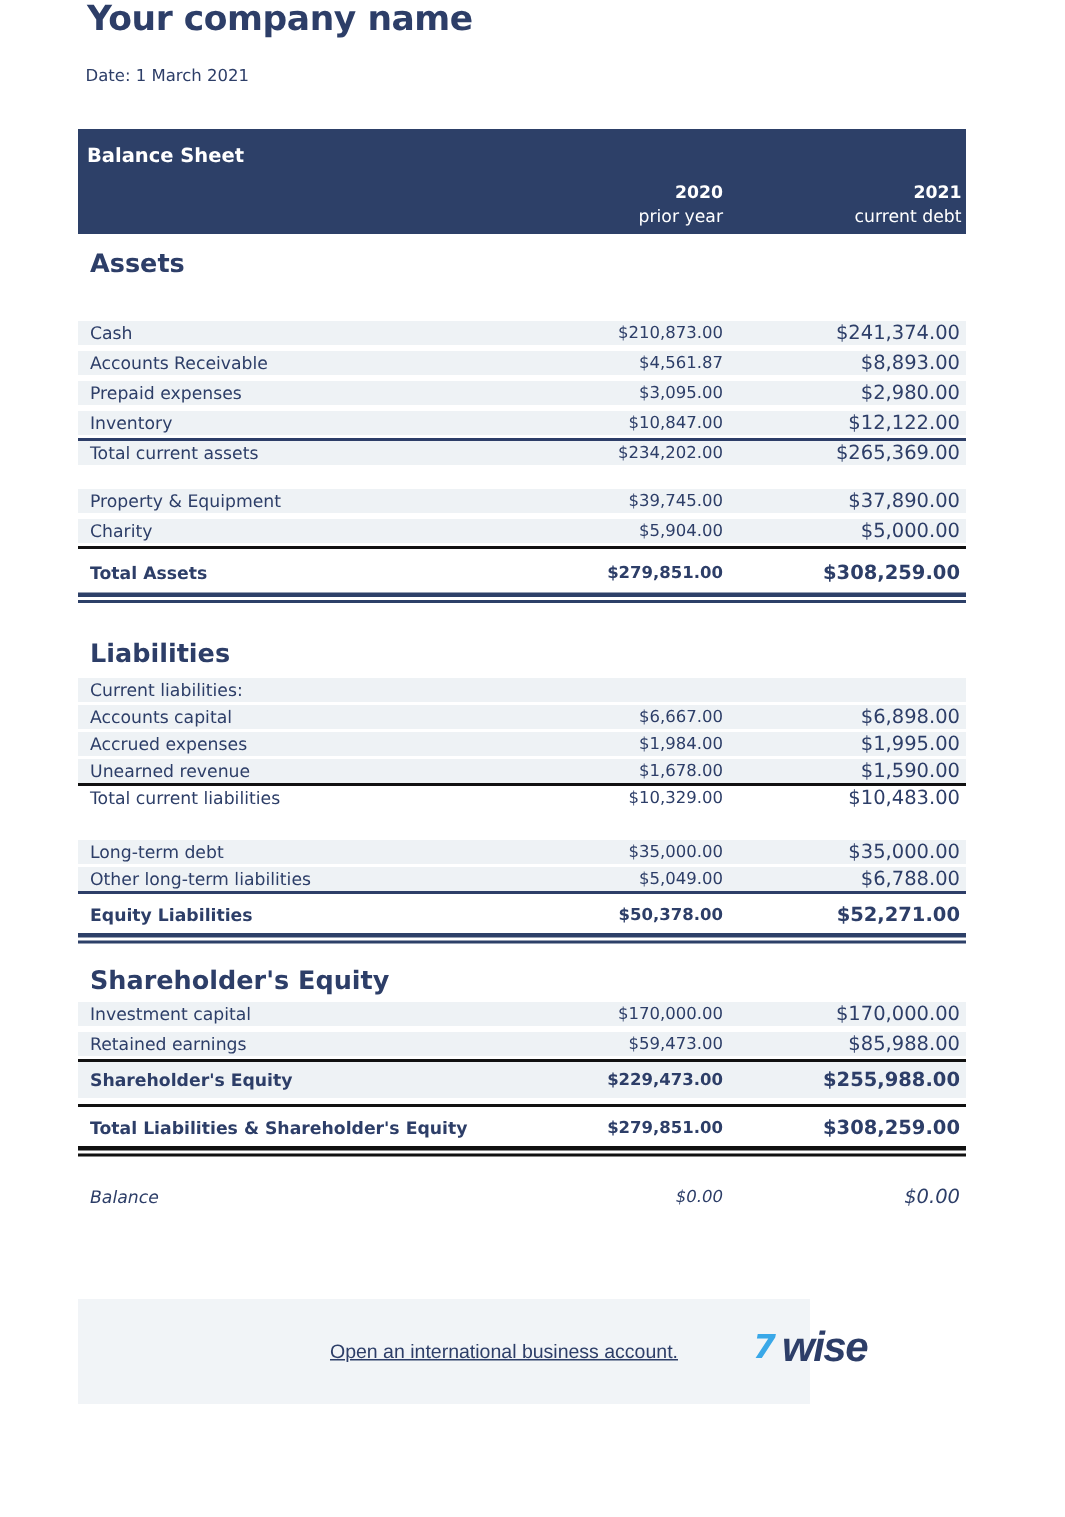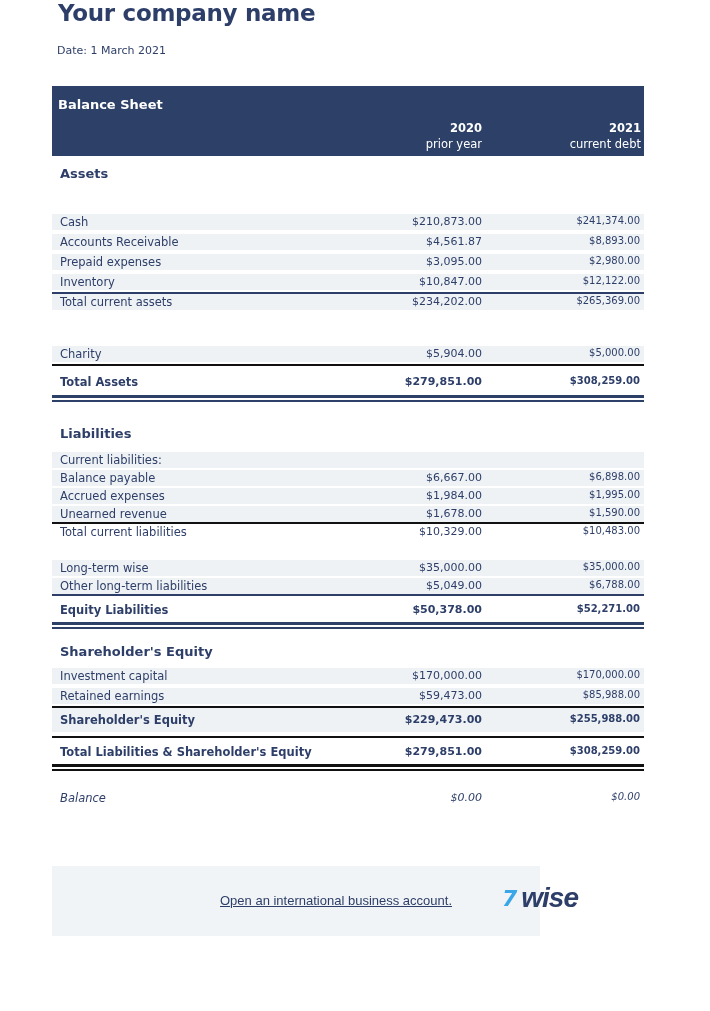--- a/index.html
+++ b/index.html
@@ -9,22 +9,22 @@
   .sheet { position:absolute; left:52px; top:86px; width:592px; }
   .header { background:#2d4068; color:#fff; height:70px; position:relative; }
   .header .title { position:absolute; left:6px; top:11px; font-size:13px; font-weight:bold; }
   .header .y1 { position:absolute; right:162px; top:34px; text-align:right; font-size:11.5px; line-height:16px; }
   .header .y2 { position:absolute; right:3px; top:34px; text-align:right; font-size:11.5px; line-height:16px; }
   .yr { font-weight:bold; }
   .row { position:absolute; left:0; width:592px; height:16px; font-size:11.5px; color:#2d3e68; }
   .row.shade { background:#eef2f5; }
   .row .lbl { position:absolute; left:8px; top:1px; white-space:nowrap; }
   .row .v1 { position:absolute; right:162px; top:1px; text-align:left; white-space:nowrap; font-size:11px; }
-  .row .v2 { position:absolute; right:4px; top:1px; text-align:left; white-space:nowrap; font-size:10px; }
-  .sec { position:absolute; left:8px; font-size:13px; font-weight:bold; color:#2d3e68; }
+  .row .v2 { position:absolute; right:4px; top:1px; text-align:left; white-space:nowrap; font-size:13px; }
+  .sec { position:absolute; left:8px; font-size:17px; font-weight:bold; color:#2d3e68; }
   .bold .lbl, .bold .v1, .bold .v2 { font-weight:bold; }
   .ital .lbl, .ital .v1, .ital .v2 { font-style:italic; }
   .line { position:absolute; left:0; width:592px; height:0; }
   .l1 { border-top:2px solid #2d3e68; }
   .lblack { border-top:2px solid #111; }
   .dbl { border-top:3px solid #2d4068; }
   .dbl2 { border-top:2px solid #2d4068; }
   .dblk { border-top:3px solid #111; }
   .footer { position:absolute; left:52px; top:866px; width:488px; height:70px; background:#f1f4f7; }
   .footer .link { position:absolute; left:168px; top:27px; font-size:13px; color:#2d3e68; text-decoration:underline; font-family:"Liberation Sans", sans-serif; }
@@ -73,40 +73,45 @@
       <span class="v1">$10,847.00</span>
       <span class="v2">$12,122.00</span>
     </div>
   <div class="line l1" style="top:206px"></div>
   <div class="row shade" style="top:208px">
       <span class="lbl">Total current assets</span>
       <span class="v1">$234,202.00</span>
       <span class="v2">$265,369.00</span>
     </div>
 
+  <div class="row shade" style="top:240px">
+      <span class="lbl">Property &amp; Equipment</span>
+      <span class="v1">$39,745.00</span>
+      <span class="v2">$37,890.00</span>
+    </div>
   <div class="row shade" style="top:260px">
       <span class="lbl">Charity</span>
       <span class="v1">$5,904.00</span>
       <span class="v2">$5,000.00</span>
     </div>
   <div class="line lblack" style="top:278px"></div>
   <div class="row bold" style="top:288px">
       <span class="lbl">Total Assets</span>
       <span class="v1">$279,851.00</span>
       <span class="v2">$308,259.00</span>
     </div>
   <div class="line dbl" style="top:309px"></div>
   <div class="line dbl2" style="top:314px"></div>
 
   <div class="sec" style="top:340px">Liabilities</div>
   <div class="row shade" style="top:366px">
       <span class="lbl">Current liabilities:</span>
     </div>
   <div class="row shade" style="top:384px">
-      <span class="lbl">Balance payable</span>
+      <span class="lbl">Accounts capital</span>
       <span class="v1">$6,667.00</span>
       <span class="v2">$6,898.00</span>
     </div>
   <div class="row shade" style="top:402px">
       <span class="lbl">Accrued expenses</span>
       <span class="v1">$1,984.00</span>
       <span class="v2">$1,995.00</span>
     </div>
   <div class="row shade" style="top:420px">
       <span class="lbl">Unearned revenue</span>
@@ -114,21 +119,21 @@
       <span class="v2">$1,590.00</span>
     </div>
   <div class="line lblack" style="top:436px"></div>
   <div class="row" style="top:438px">
       <span class="lbl">Total current liabilities</span>
       <span class="v1">$10,329.00</span>
       <span class="v2">$10,483.00</span>
     </div>
 
   <div class="row shade" style="top:474px">
-      <span class="lbl">Long-term wise</span>
+      <span class="lbl">Long-term debt</span>
       <span class="v1">$35,000.00</span>
       <span class="v2">$35,000.00</span>
     </div>
   <div class="row shade" style="top:492px">
       <span class="lbl">Other long-term liabilities</span>
       <span class="v1">$5,049.00</span>
       <span class="v2">$6,788.00</span>
     </div>
   <div class="line l1" style="top:508px"></div>
   <div class="row bold" style="top:516px">

